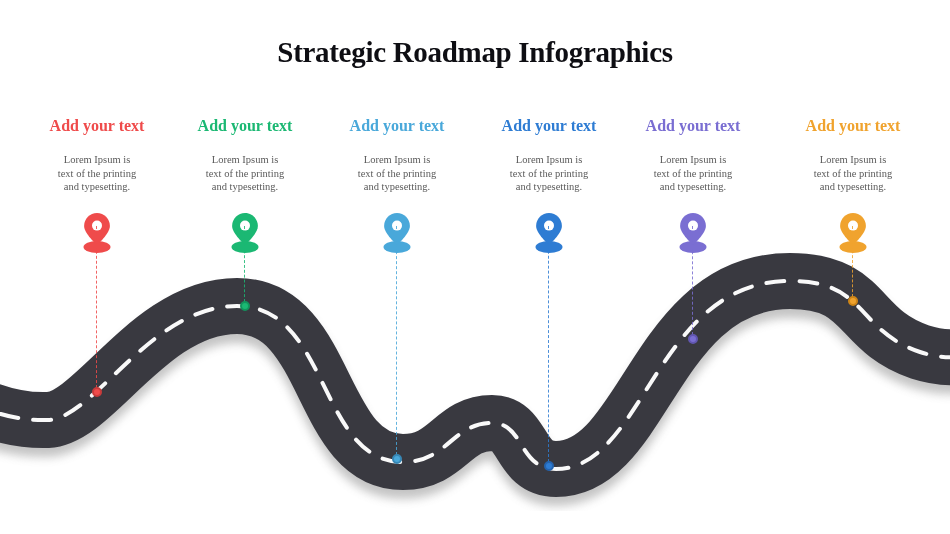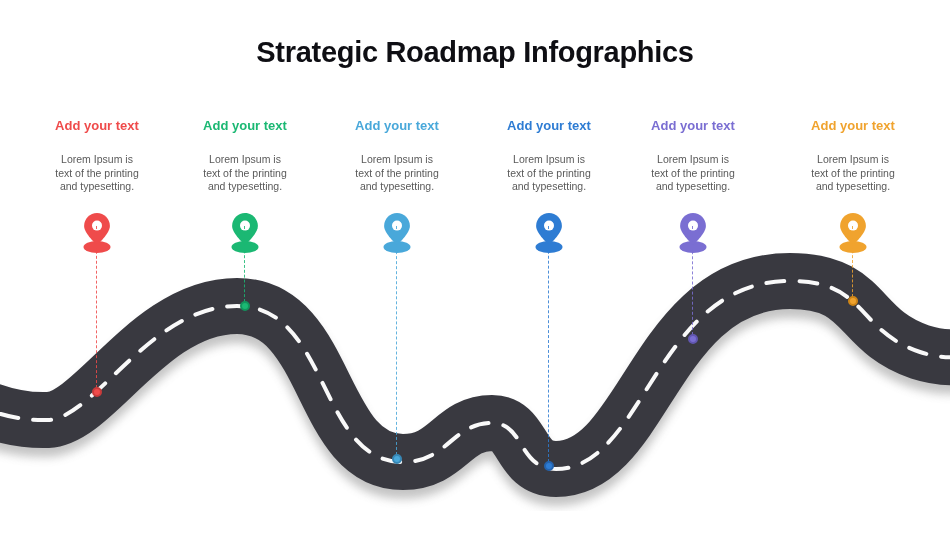--- a/index.html
+++ b/index.html
@@ -1,29 +1,29 @@
 <!DOCTYPE html>
 <html><head>
 <meta charset="utf-8">
 <style>
   html,body{margin:0;padding:0;background:#ffffff;}
   .stage{
     position:relative;width:950px;height:511px;overflow:hidden;background:#ffffff;
-    font-family:Liberation Sans, sans-serif;
+    font-family:Liberation Serif, serif;
   }
   .slide-title{
     position:absolute;top:36px;left:0;width:100%;text-align:center;
     font-size:29px;font-weight:800;color:#0e0e13;letter-spacing:-0.3px;margin:0;
   }
   .road-svg{position:absolute;left:0;top:0;width:950px;height:534px;}
   .milestone{
     position:absolute;top:117px;width:132px;text-align:center;
   }
   .ms-heading{
-    font-size:13px;font-weight:bold;color:var(--c);line-height:18px;margin:0 0 3px 0;
+    font-size:16px;font-weight:bold;color:var(--c);line-height:18px;margin:0 0 3px 0;
   }
   .ms-body{
     font-size:10.5px;color:#5a5a5a;line-height:13.5px;margin:18px;
   }
   .ms-body span{display:block;}
   .pin-wrap{margin-top:7px;height:42px;}
   .pin-wrap svg{display:inline-block;}
   .connector{
     position:absolute;width:0;border-left:1.5px dashed var(--c);opacity:.85;
   }

